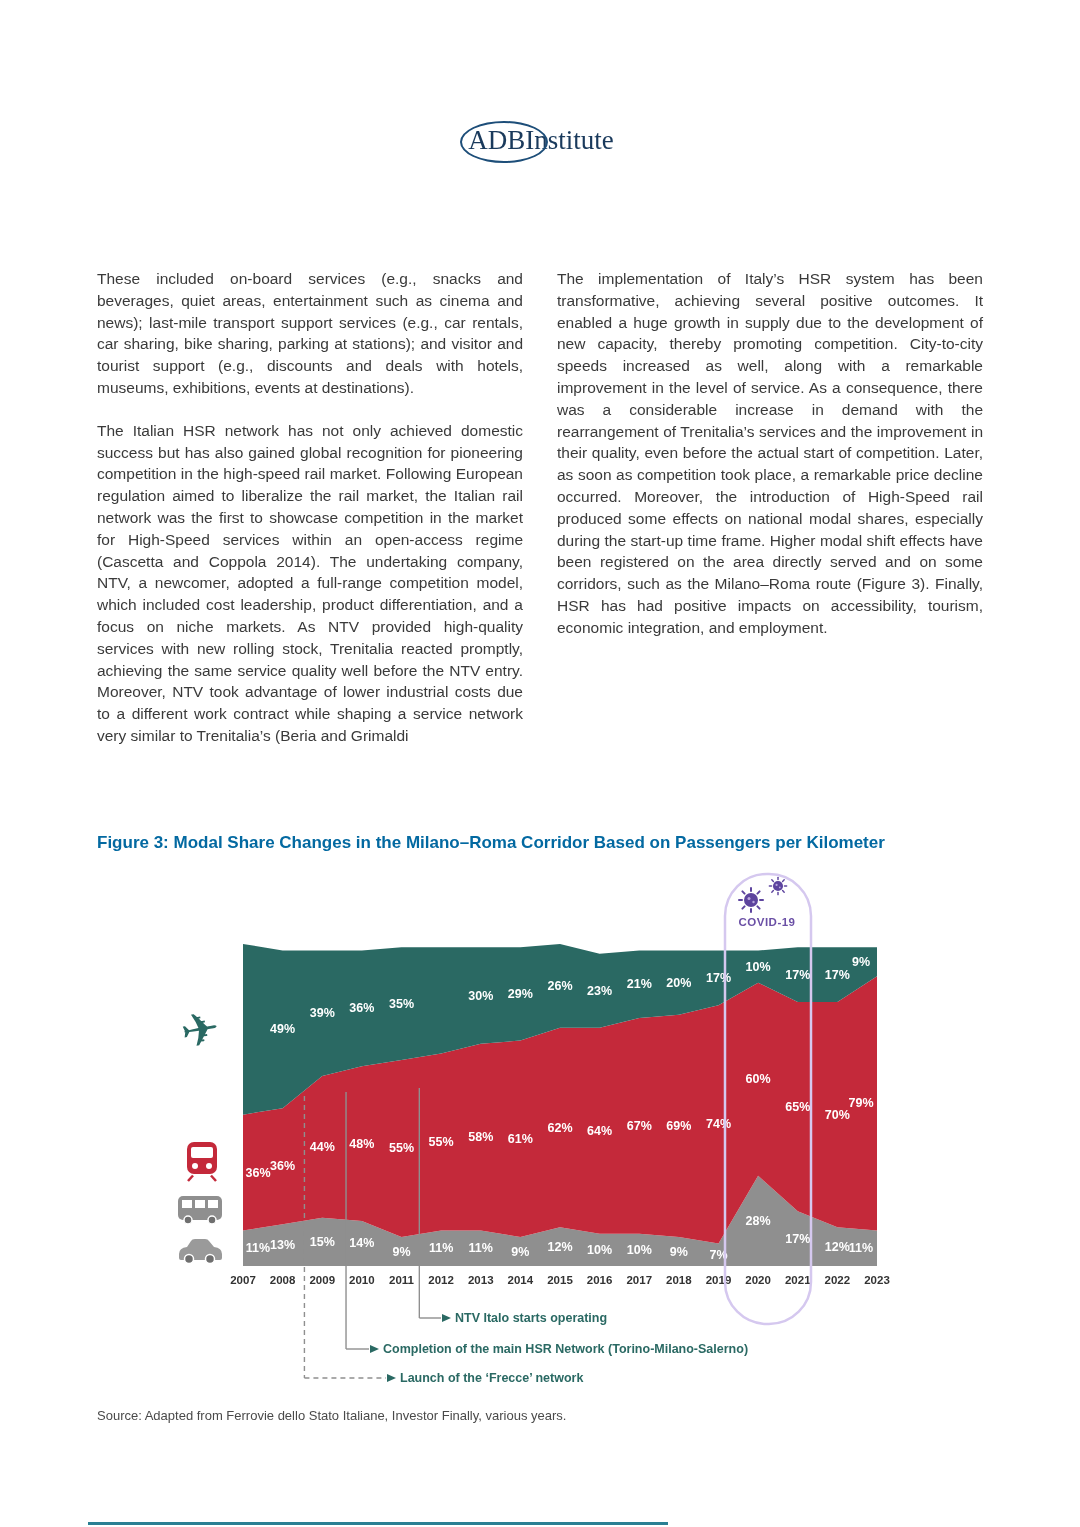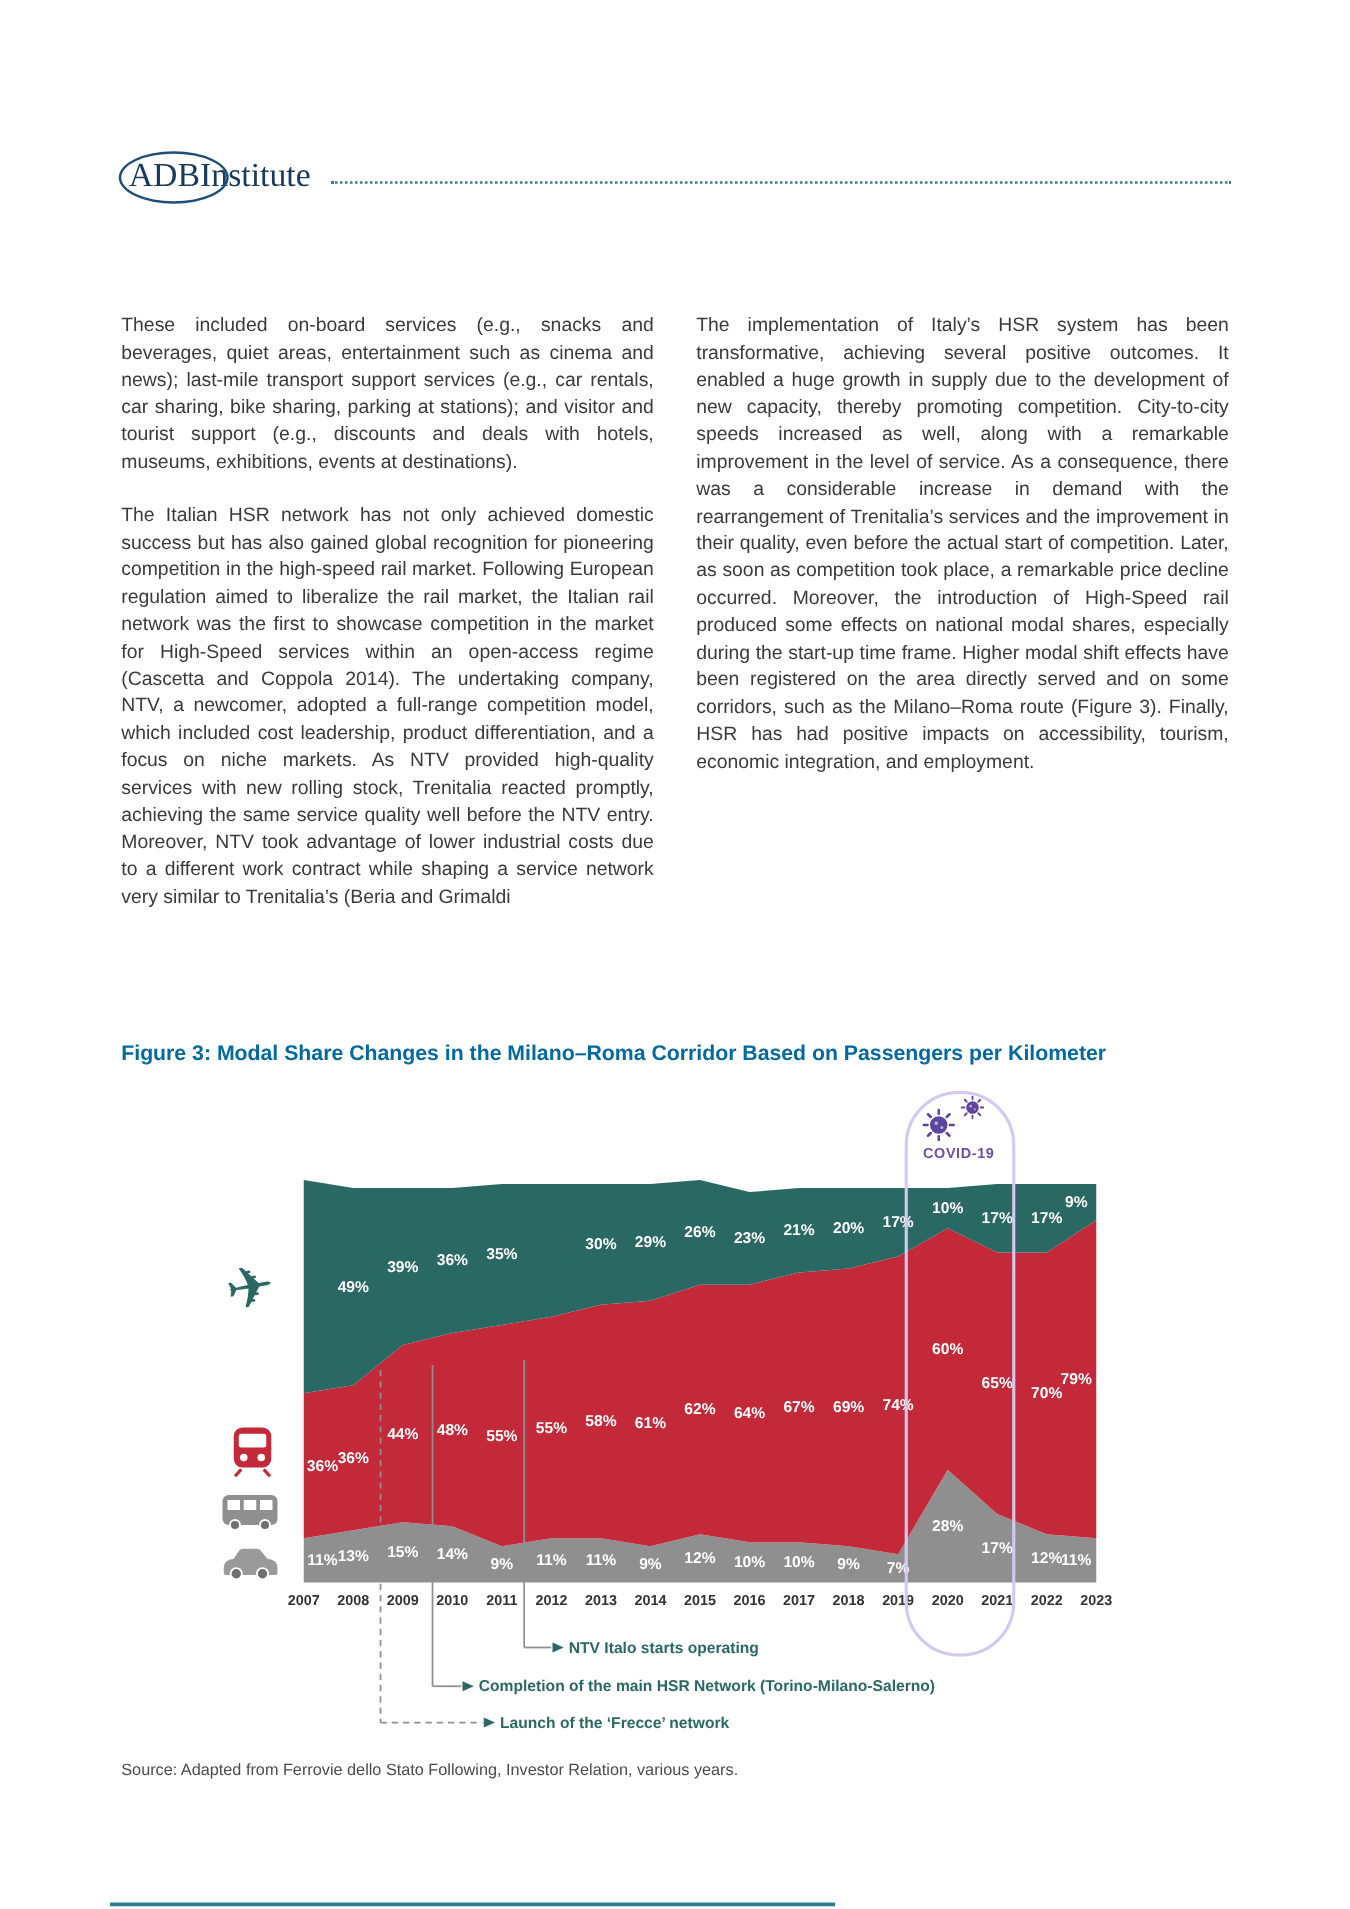--- a/index.html
+++ b/index.html
@@ -1,25 +1,25 @@
 <!DOCTYPE html>
 <html><head>
 <meta charset="utf-8">
 <style>
   * { margin:0; padding:0; box-sizing:border-box; }
   html,body { background:#ffffff; }
   .page {
     position:relative; width:1080px; height:1527px; background:#fff;
     font-family:"Liberation Sans", sans-serif; color:#3a3a3a; overflow:hidden;
   }
-  header { position:absolute; top:116px; left:95px; right:95px; display:flex; align-items:center; }
+  header { position:absolute; top:116px; left:95px; right:95px; display:flex; align-items:center;flex-direction:column; }
   .logo { position:relative; font-family:"Liberation Serif", serif; font-size:27px; color:#1a3a5c; white-space:nowrap; padding:9px 6px 9px 8px; }
   .logo-ellipse { position:absolute; left:0px; top:5px; width:88px; height:42px; border:2.5px solid #1d4e79; border-radius:50%; }
   .dotted { flex:1; border-bottom:2px dotted #3a7ca5; margin-left:10px; transform:translateY(5px); }
-  main { position:absolute; top:250px; left:97px; width:886px; display:flex; gap:34px; }
+  main { position:absolute; top:268px; left:97px; width:886px; display:flex; gap:34px; }
   .col { flex:1; text-align:justify; font-size:15.5px; line-height:21.8px; }
   .col p + p { margin-top:21px; }
   .fig-title { position:absolute; top:833px; left:97px; width:886px; color:#0369a1; font-size:17px; font-weight:bold; }
   figure.chart { position:absolute; top:866px; left:95px; width:890px; height:560px; }
   svg text { font-family:"Liberation Sans", sans-serif; }
   .pct-label { fill:#ffffff; font-size:12.5px; font-weight:bold; text-anchor:middle; }
   .year-label { fill:#333333; font-size:11.5px; font-weight:600; text-anchor:middle; }
   .anno-text { fill:#2a6963; font-size:12.5px; font-weight:bold; }
   .covid-text { fill:#6a4fa5; font-size:11.5px; font-weight:bold; text-anchor:middle; letter-spacing:0.5px; }
   .source { position:absolute; top:1408px; left:97px; font-size:13px; color:#4a4a4a; }
@@ -188,18 +188,18 @@
         </g>
         <g transform="translate(82,372)">
           <path d="M2,16 q0,-6 8,-7 l4,-6 q1,-2 4,-2 h10 q3,0 4,2 l5,6 q8,1 8,7 v4 q0,2 -2,2 h-39 q-2,0 -2,-2 z" fill="#9a9a9a"></path>
           <circle cx="12" cy="21" r="4.5" fill="#6f6f6f" stroke="#ffffff" stroke-width="1.5"></circle>
           <circle cx="33" cy="21" r="4.5" fill="#6f6f6f" stroke="#ffffff" stroke-width="1.5"></circle>
         </g>
       </g>
     </svg>
   </figure>
 
-  <p class="source">Source: Adapted from Ferrovie dello Stato Following, Investor Relation, various years.</p>
+  <p class="source">Source: Adapted from Ferrovie dello Stato Italiane, Investor Finally, various years.</p>
 
 
   <div class="bottom-rule"></div>
 
 </div>
 
 </body></html>

